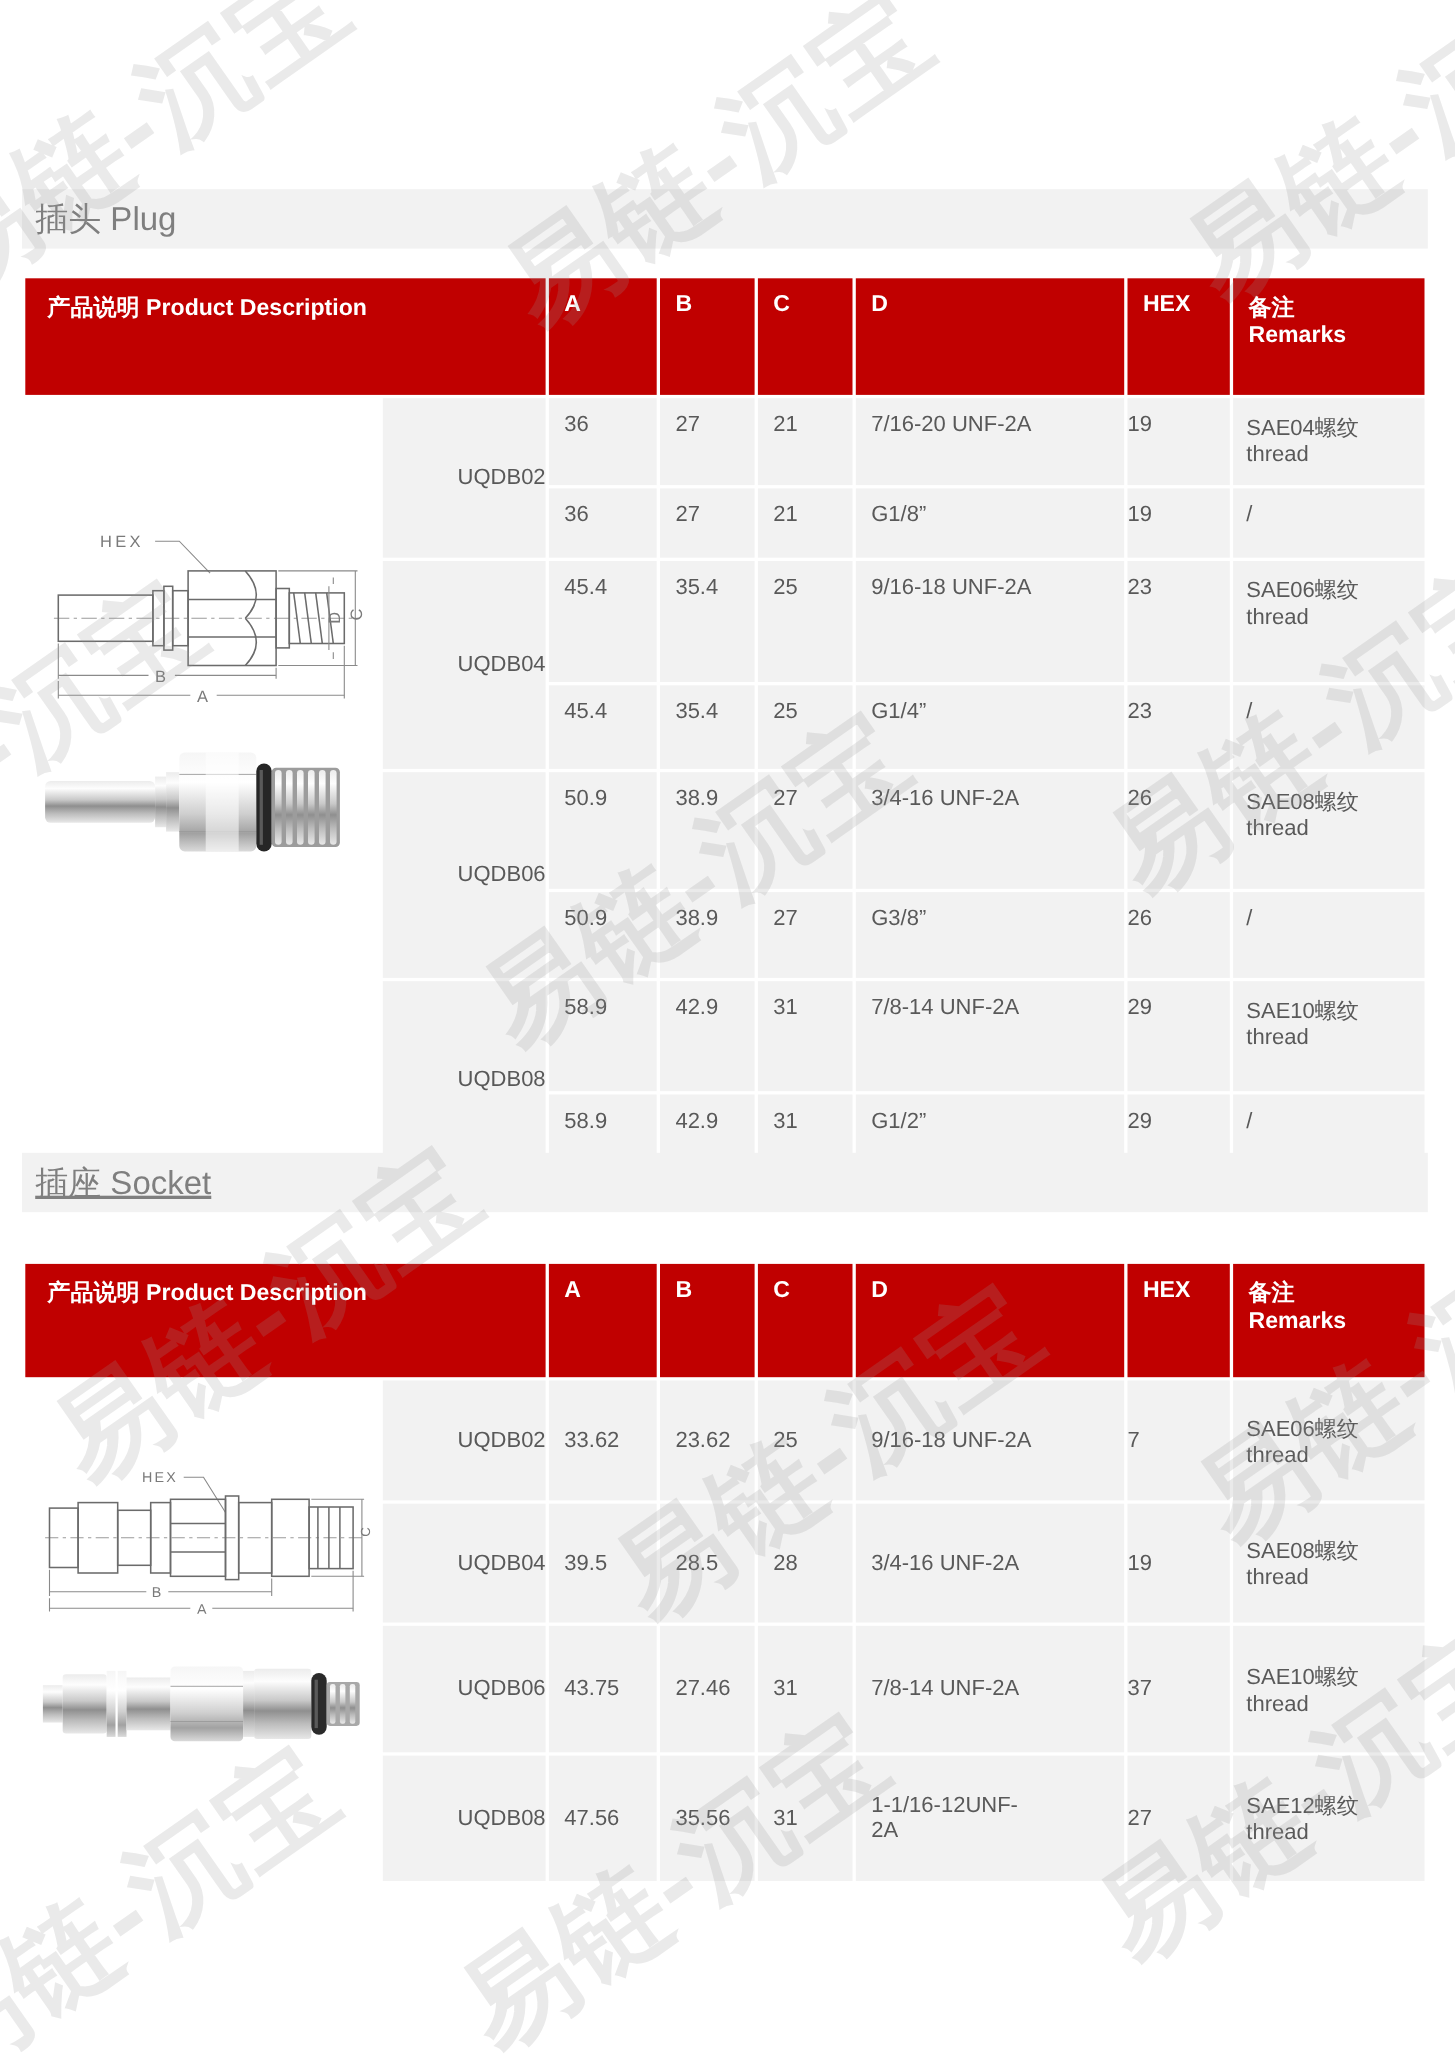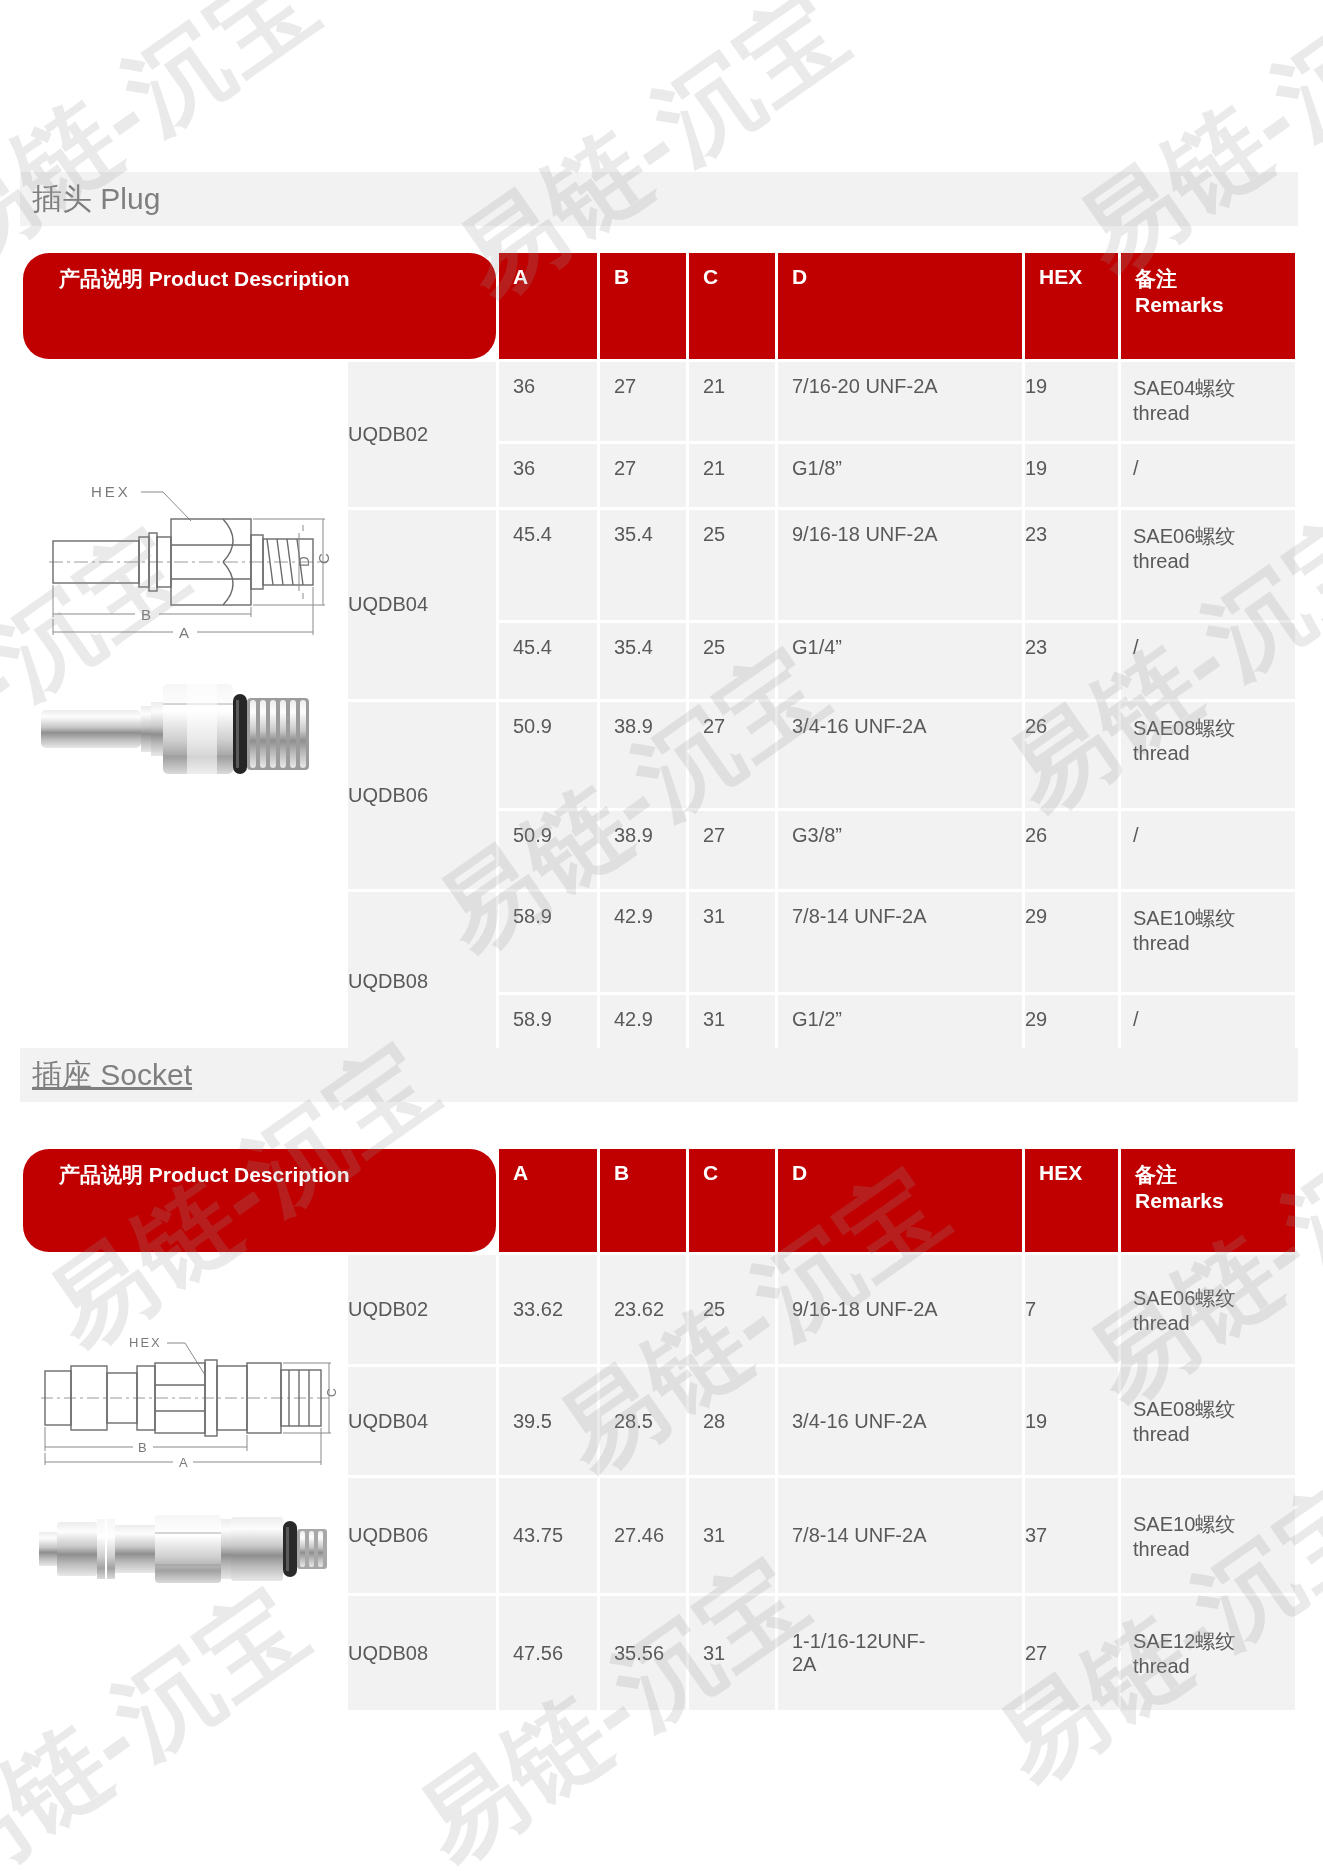--- a/index.html
+++ b/index.html
@@ -15,27 +15,27 @@
   }
   
   table.spec{
     position:absolute;left:20px;border-collapse:separate;border-spacing:3px;
     table-layout:fixed;width:1278px;font-size:20px;color:#595959;
   }
   table.spec th{
     background:#c00000;color:#ffffff;font-weight:600;text-align:left;
     vertical-align:top;padding:12px 4px 0 14px;font-size:21px;white-space:pre-line;
   }
-  table.spec th.desc-h{padding-left:36px;border-radius:26px;}
+  table.spec th.desc-h{padding-left:20px;}
   table.spec td{
     background:#f2f2f2;vertical-align:top;padding:13px 4px 0 14px;
     white-space:pre-line;overflow:hidden;
   }
   table.spec td.model{
-    text-align:left;vertical-align:middle;padding:0;
+    text-align:right;vertical-align:middle;padding:0;
   }
   table.spec td.hexv{text-align:left;padding-left:0;}
   table.spec td.rem{padding-left:12px;}
   table.spec td.img-cell{
     background:#ffffff;position:relative;padding:0;
   }
   table#socket-table td{vertical-align:middle;padding-top:0;padding-bottom:0;}
   
   .diag{position:absolute;}
   .line-art{stroke:#6b6b6b;fill:none;stroke-width:1.4;}

